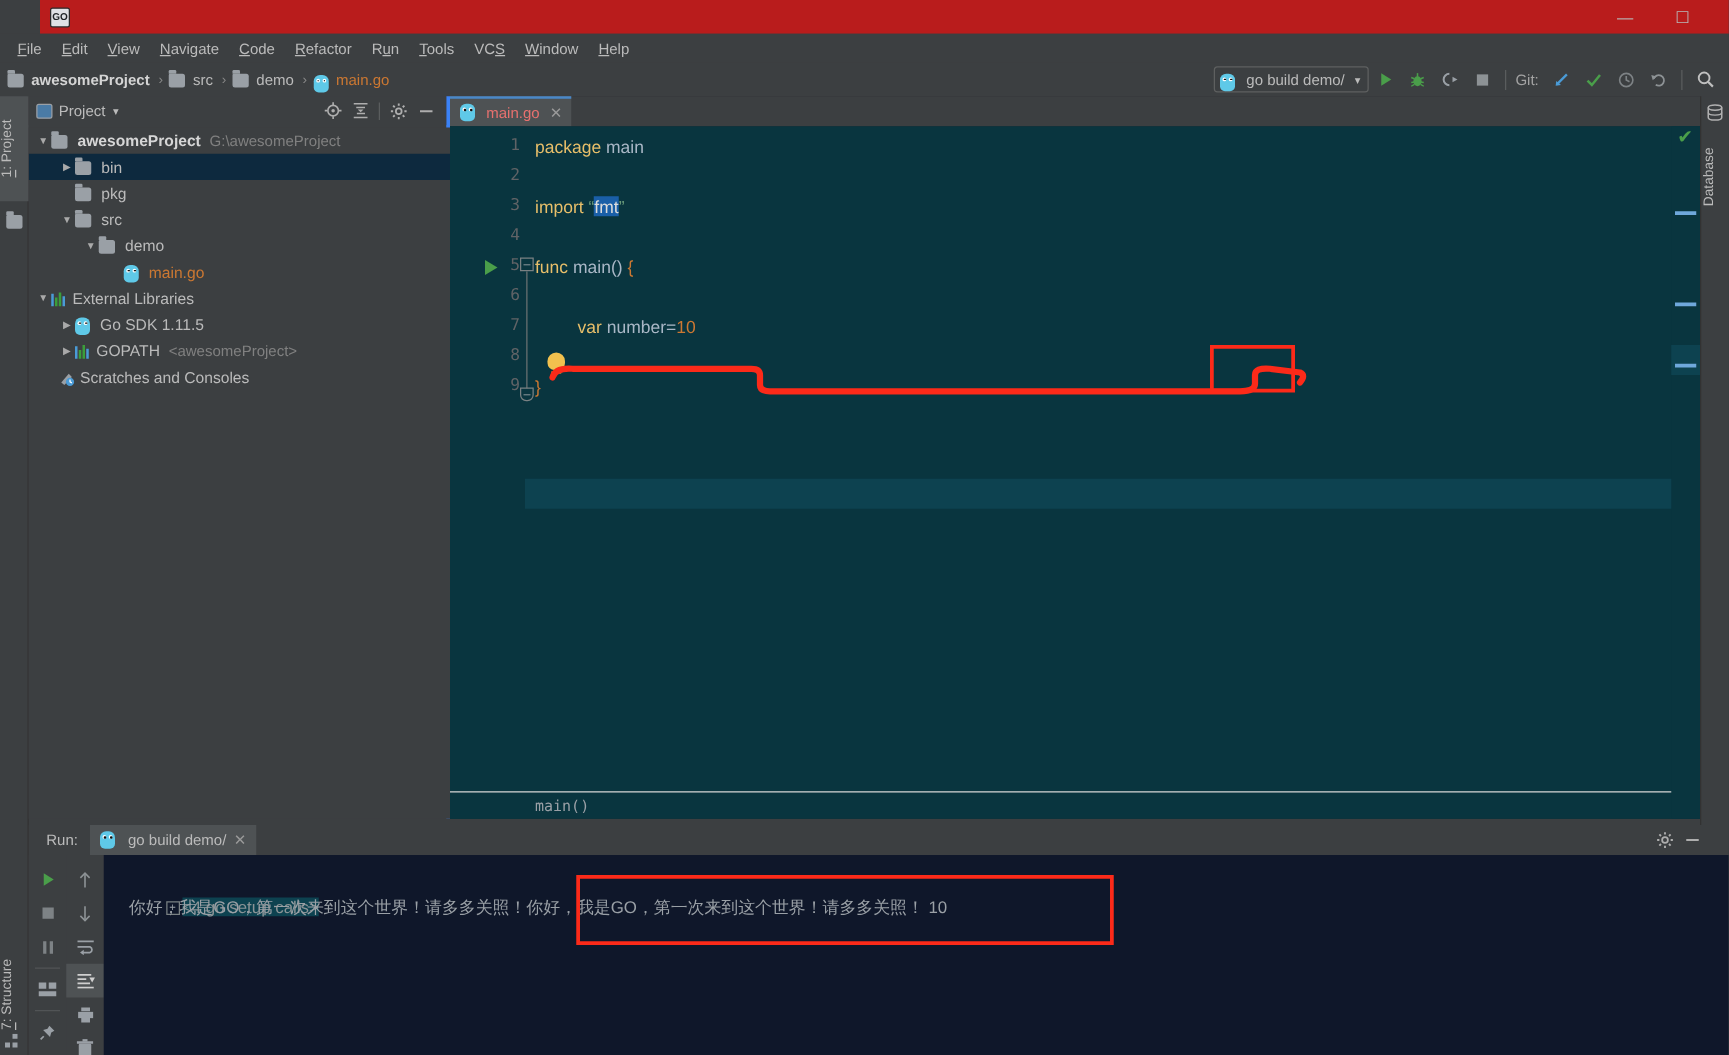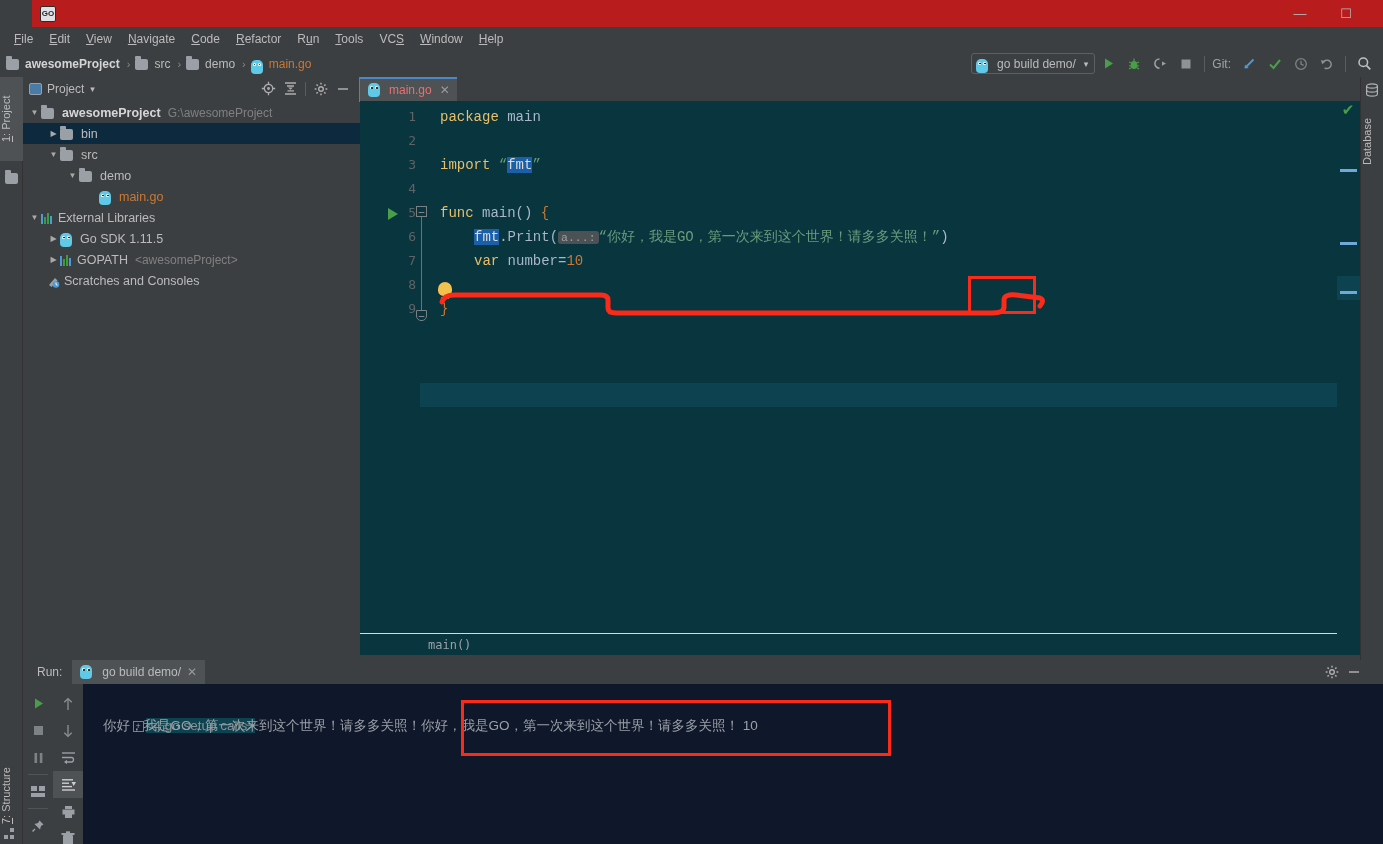--- a/index.html
+++ b/index.html
@@ -97,21 +97,21 @@
   }
   .vtab.active { background:#4e5254; }
   .vtab .un { text-decoration:underline; }
   .strip-ico {
     position:absolute; left:5px; width:14px; height:12px;
   }
 
   
   .projwin {
     position:absolute; left:23px; top:77px; width:337px; height:578px;
-    background:#3c3f41; border-right:1px solid #3b82f6;
+    background:#3c3f41; border-right:3px solid #3b82f6;
   }
   .projhead {
     height:23px; display:flex; align-items:center; padding-left:6px; background:#3c3f41;
   }
   .projhead .ttl { color:#bbbbbb; font-size:12px; margin-left:5px; }
   .projhead .caret { color:#bbbbbb; font-size:9px; margin-left:6px; }
   .proj-ico-sq {
     width:13px;height:12px;border:1.5px solid #9aa0a6;border-radius:2px;
     background:#4a7ba6;
   }
@@ -158,22 +158,22 @@
   }
   .lnum {
     position:absolute; right:4px; width:54px; text-align:right;
     color:#606366; font-size:13px;
     font-family:"DejaVu Sans Mono", monospace;
   }
   .fold-line {
     position:absolute; left:61px; top:104px; width:1px; height:110px; background:#6b7273;
   }
   .code {
-    position:absolute; left:80px; top:0; width:932px; height:692px;
-    font-family:Liberation Mono, monospace; font-size:14px; line-height:24px;
+    position:absolute; left:68px; top:0; width:932px; height:692px;
+    font-family:Liberation Sans, sans-serif; font-size:14px; line-height:24px;
     color:#a9b7c6; white-space:pre;
   }
   .cl { position:absolute; left:0; white-space:pre; }
   .kw { color:#cc7832; }
   .kw2 { color:#e8bf6a; }
   .str { color:#6a9b7b; }
   .num { color:#cc7832; }
   .ident { color:#a9b7c6; }
   .hl { background:#1a5fa8; color:#dcdcdc; }
   .phint {
@@ -433,20 +433,25 @@
         <span class="tlabel bold">awesomeProject</span>
         <span class="tpath">G:\awesomeProject</span>
       </div>
 
       <div class="trow sel" style="padding-left:24px">
         <span class="arrow">▶</span>
         <span class="folder-ico"></span>
         <span class="tlabel">bin</span>
       </div>
 
+      <div class="trow" style="padding-left:24px">
+        <span class="arrow"></span>
+        <span class="folder-ico"></span>
+        <span class="tlabel">pkg</span>
+      </div>
 
       <div class="trow" style="padding-left:24px">
         <span class="arrow">▼</span>
         <span class="folder-ico"></span>
         <span class="tlabel">src</span>
       </div>
 
       <div class="trow" style="padding-left:43px">
         <span class="arrow">▼</span>
         <span class="folder-ico"></span>
@@ -530,21 +535,20 @@
       <div class="runarrow" style="left:28px;top:107px"></div>
       <div class="fold-line" style="left:61px;top:116px;height:98px"></div>
       <div class="foldbox" style="left:56px;top:105px">–</div>
       <div class="foldbox" style="left:56px;top:209px;border-radius:0 0 5px 5px">–</div>
       <div class="bulb" style="left:78px;top:181px"></div>
 
       <div class="code">
         <div class="cl" style="top:4px"><span class="kw2">package </span><span class="ident">main</span></div>
         <div class="cl" style="top:52px"><span class="kw2">import </span><span class="str">“</span><span class="hl">fmt</span><span class="str">”</span></div>
         <div class="cl" style="top:100px"><span class="kw2">func </span><span class="ident">main() </span><span class="kw">{</span></div>
-        <div class="cl" style="top:124px;left:34px"><span class="hl">fmt</span><span class="ident">.Print(</span><span class="phint">a...:</span><span class="str">“你好，我是GO，第一次来到这个世界！请多多关照！”</span><span class="ident">)</span></div>
         <div class="cl" style="top:148px;left:34px"><span class="kw2">var </span><span class="ident">number=</span><span class="num">10</span></div>
         <div class="cl" style="top:196px"><span class="kw">}</span></div>
       </div>
 
       <div class="breadcrumbbar">
         <span>main()</span>
       </div>
     </div>
   </div>
 

